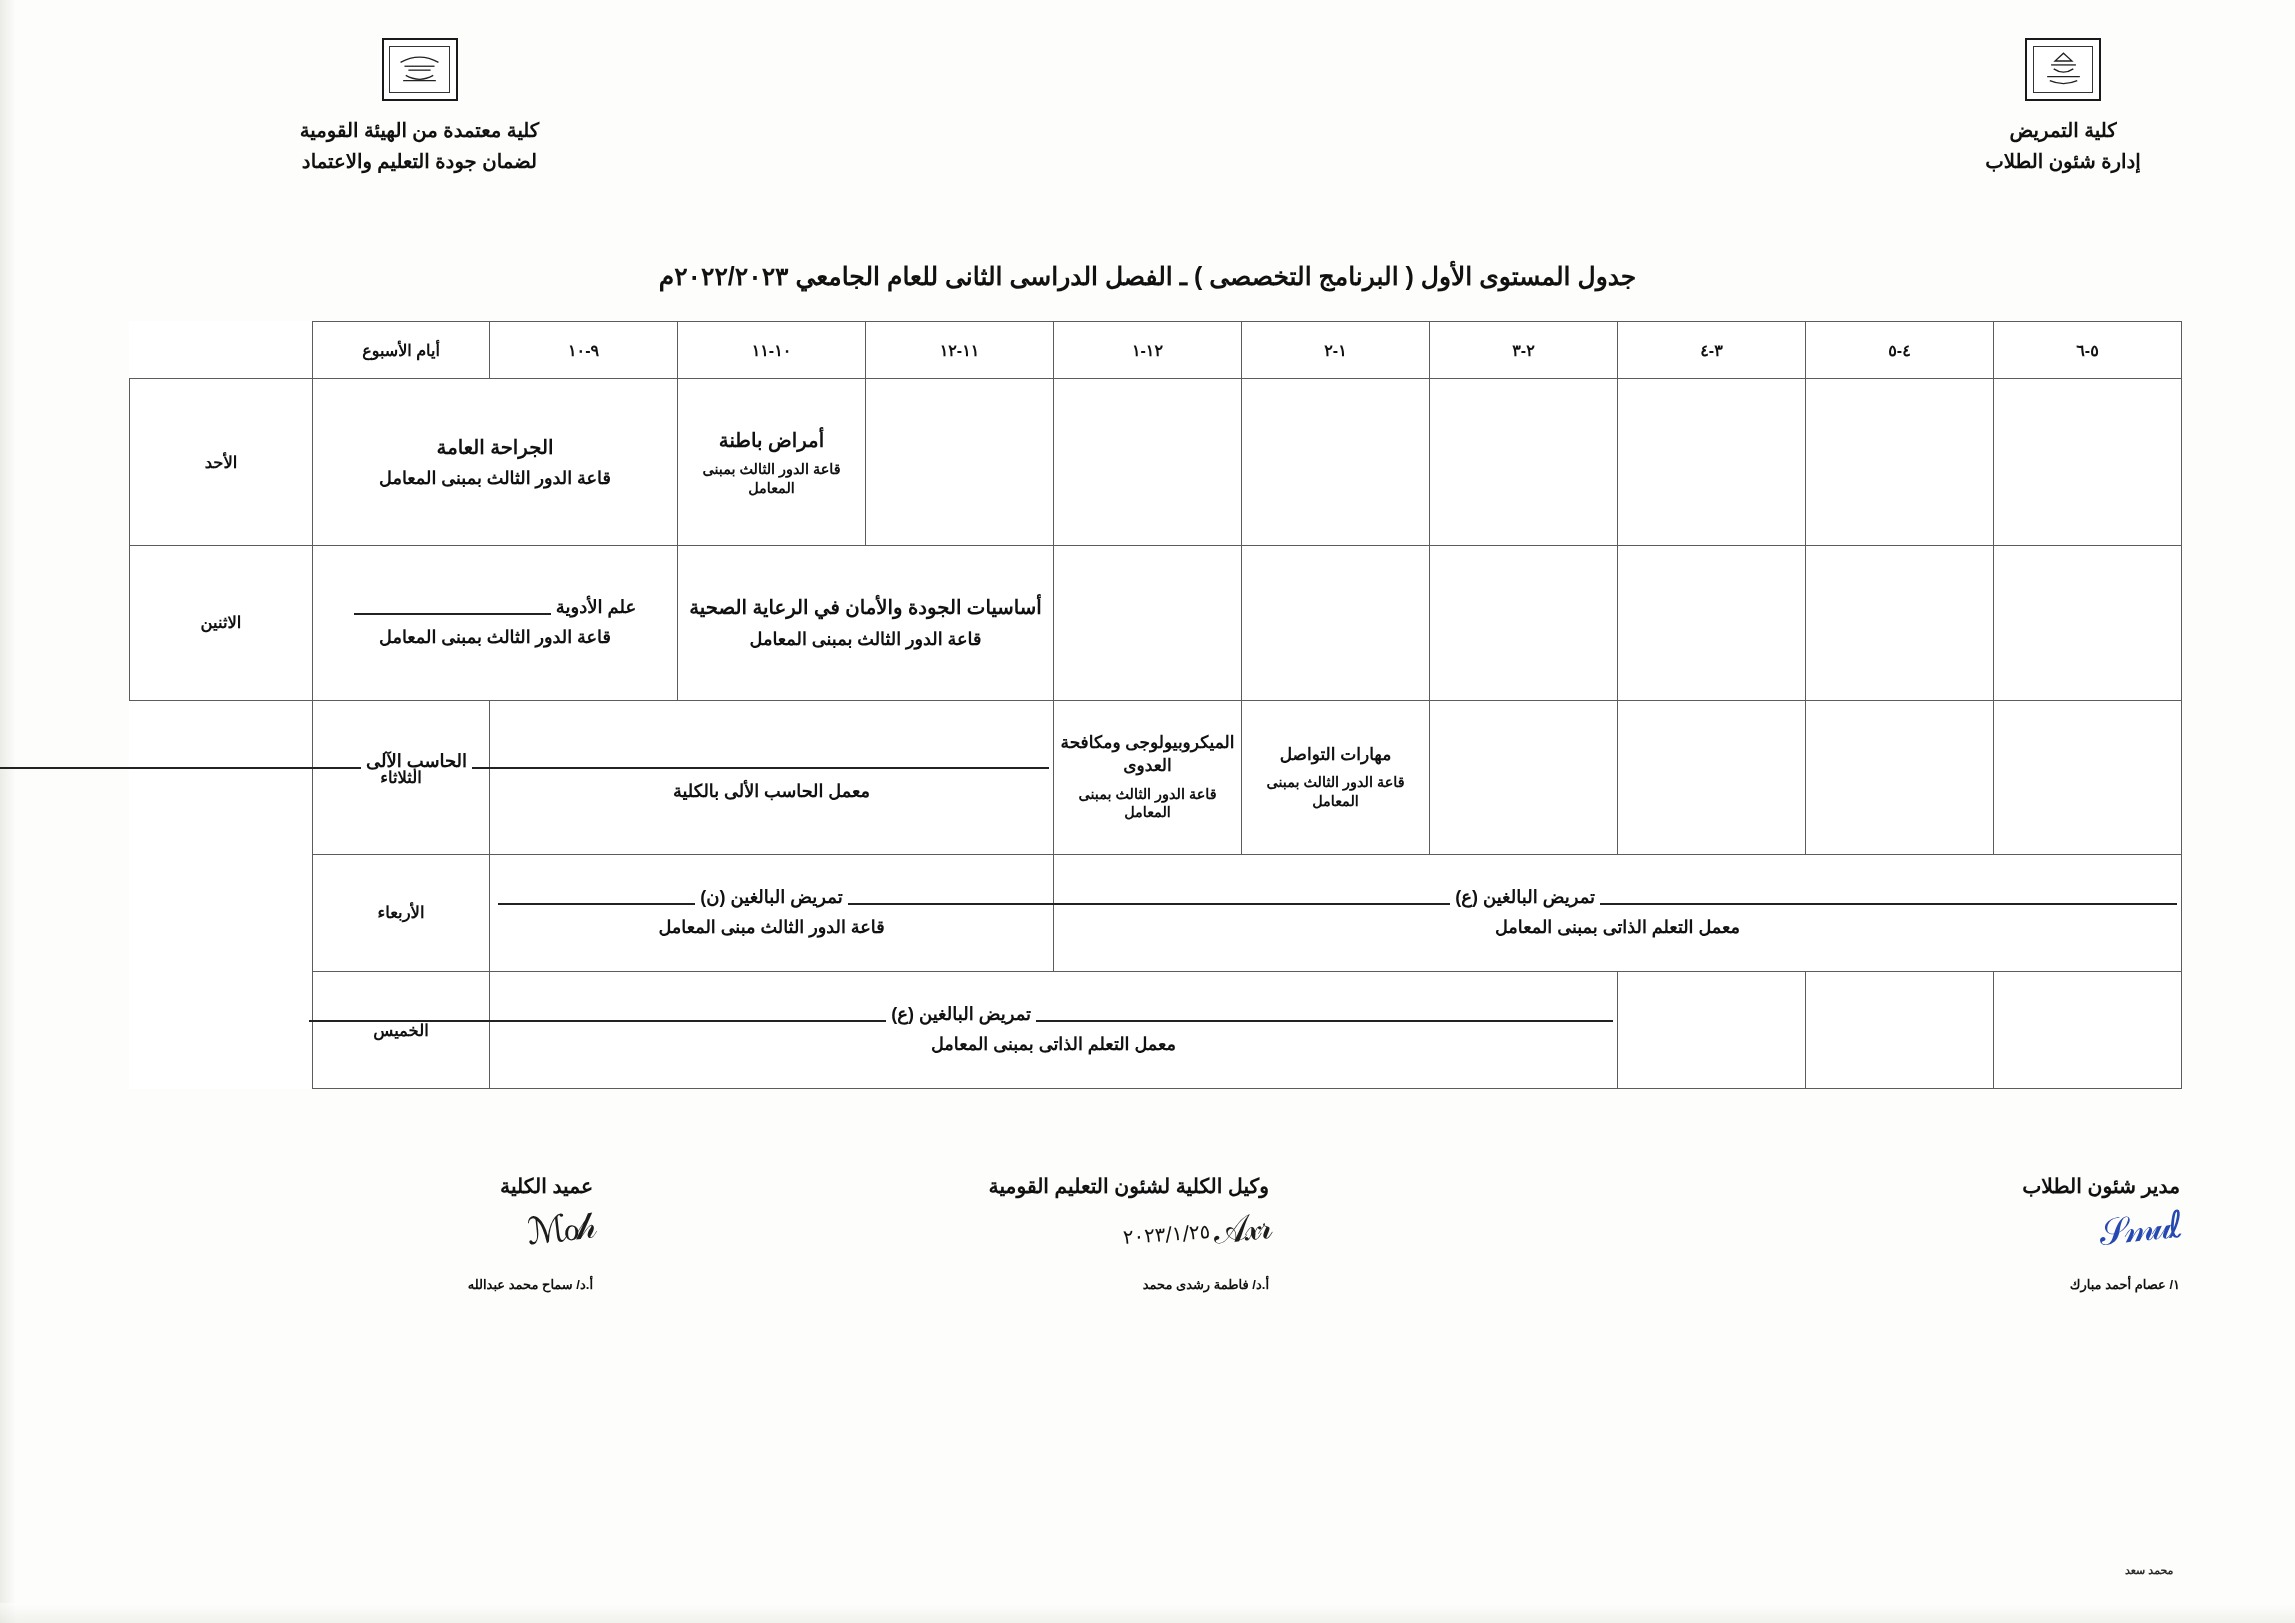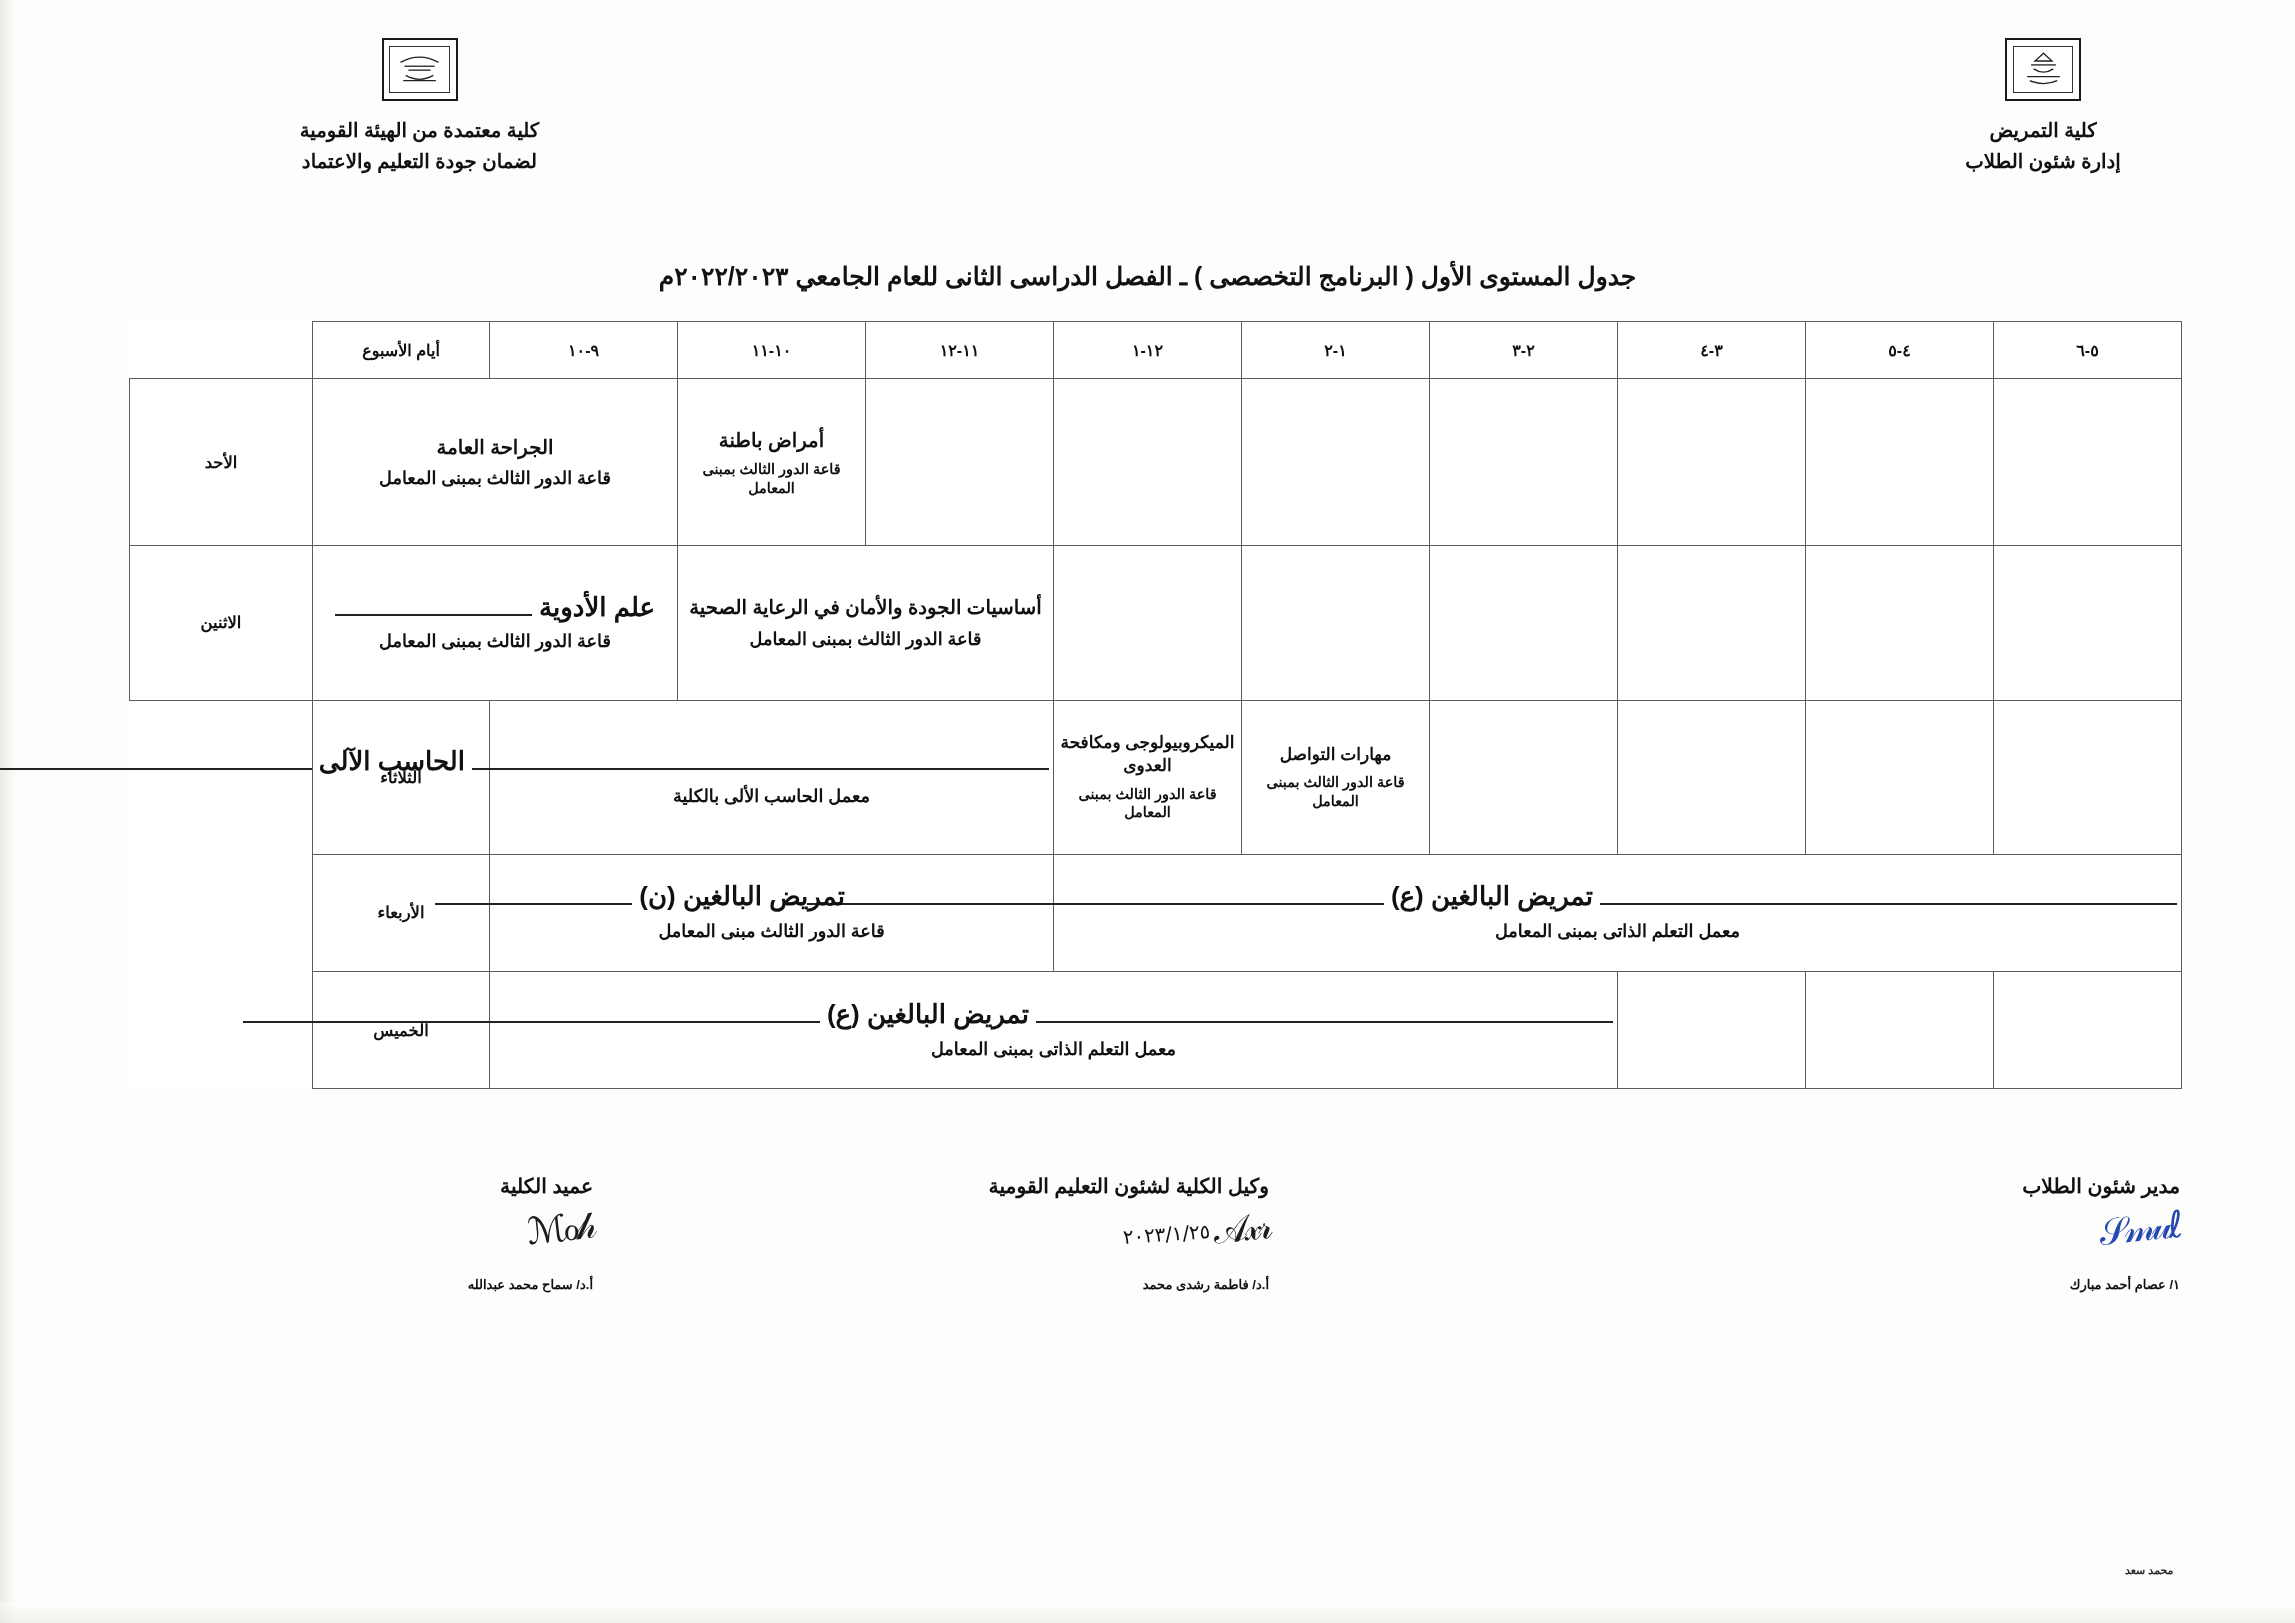--- a/index.html
+++ b/index.html
@@ -42,21 +42,21 @@
   .header {
     position: absolute;
     top: 31.5px;
     left: 0;
     width: 2295px;
     height: 197px;
   }
   .hdr-right {
     position: absolute;
     top: 6.6px;
-    right: 101px;
+    right: 81px;
     text-align: center;
     width: 302px;
   }
   .hdr-left {
     position: absolute;
     top: 6.6px;
     left: 216px;
     text-align: center;
     width: 407px;
   }
@@ -151,21 +151,21 @@
     font-weight: bold;
     line-height: 1.35;
   }
   .course-place.sm {
     font-size: 14.4px;
     font-weight: bold;
     line-height: 1.3;
   }
   .stretched {
     display: block;
-    font-size: 26px;
+    font-size: 18px;
     font-weight: bold;
     letter-spacing: 0;
     white-space: nowrap;
     margin-bottom: 7.9px;
   }
   .stretched .dash {
     display: inline-block;
     border-bottom: 2px solid #222;
     height: 11.8px;
     vertical-align: middle;

